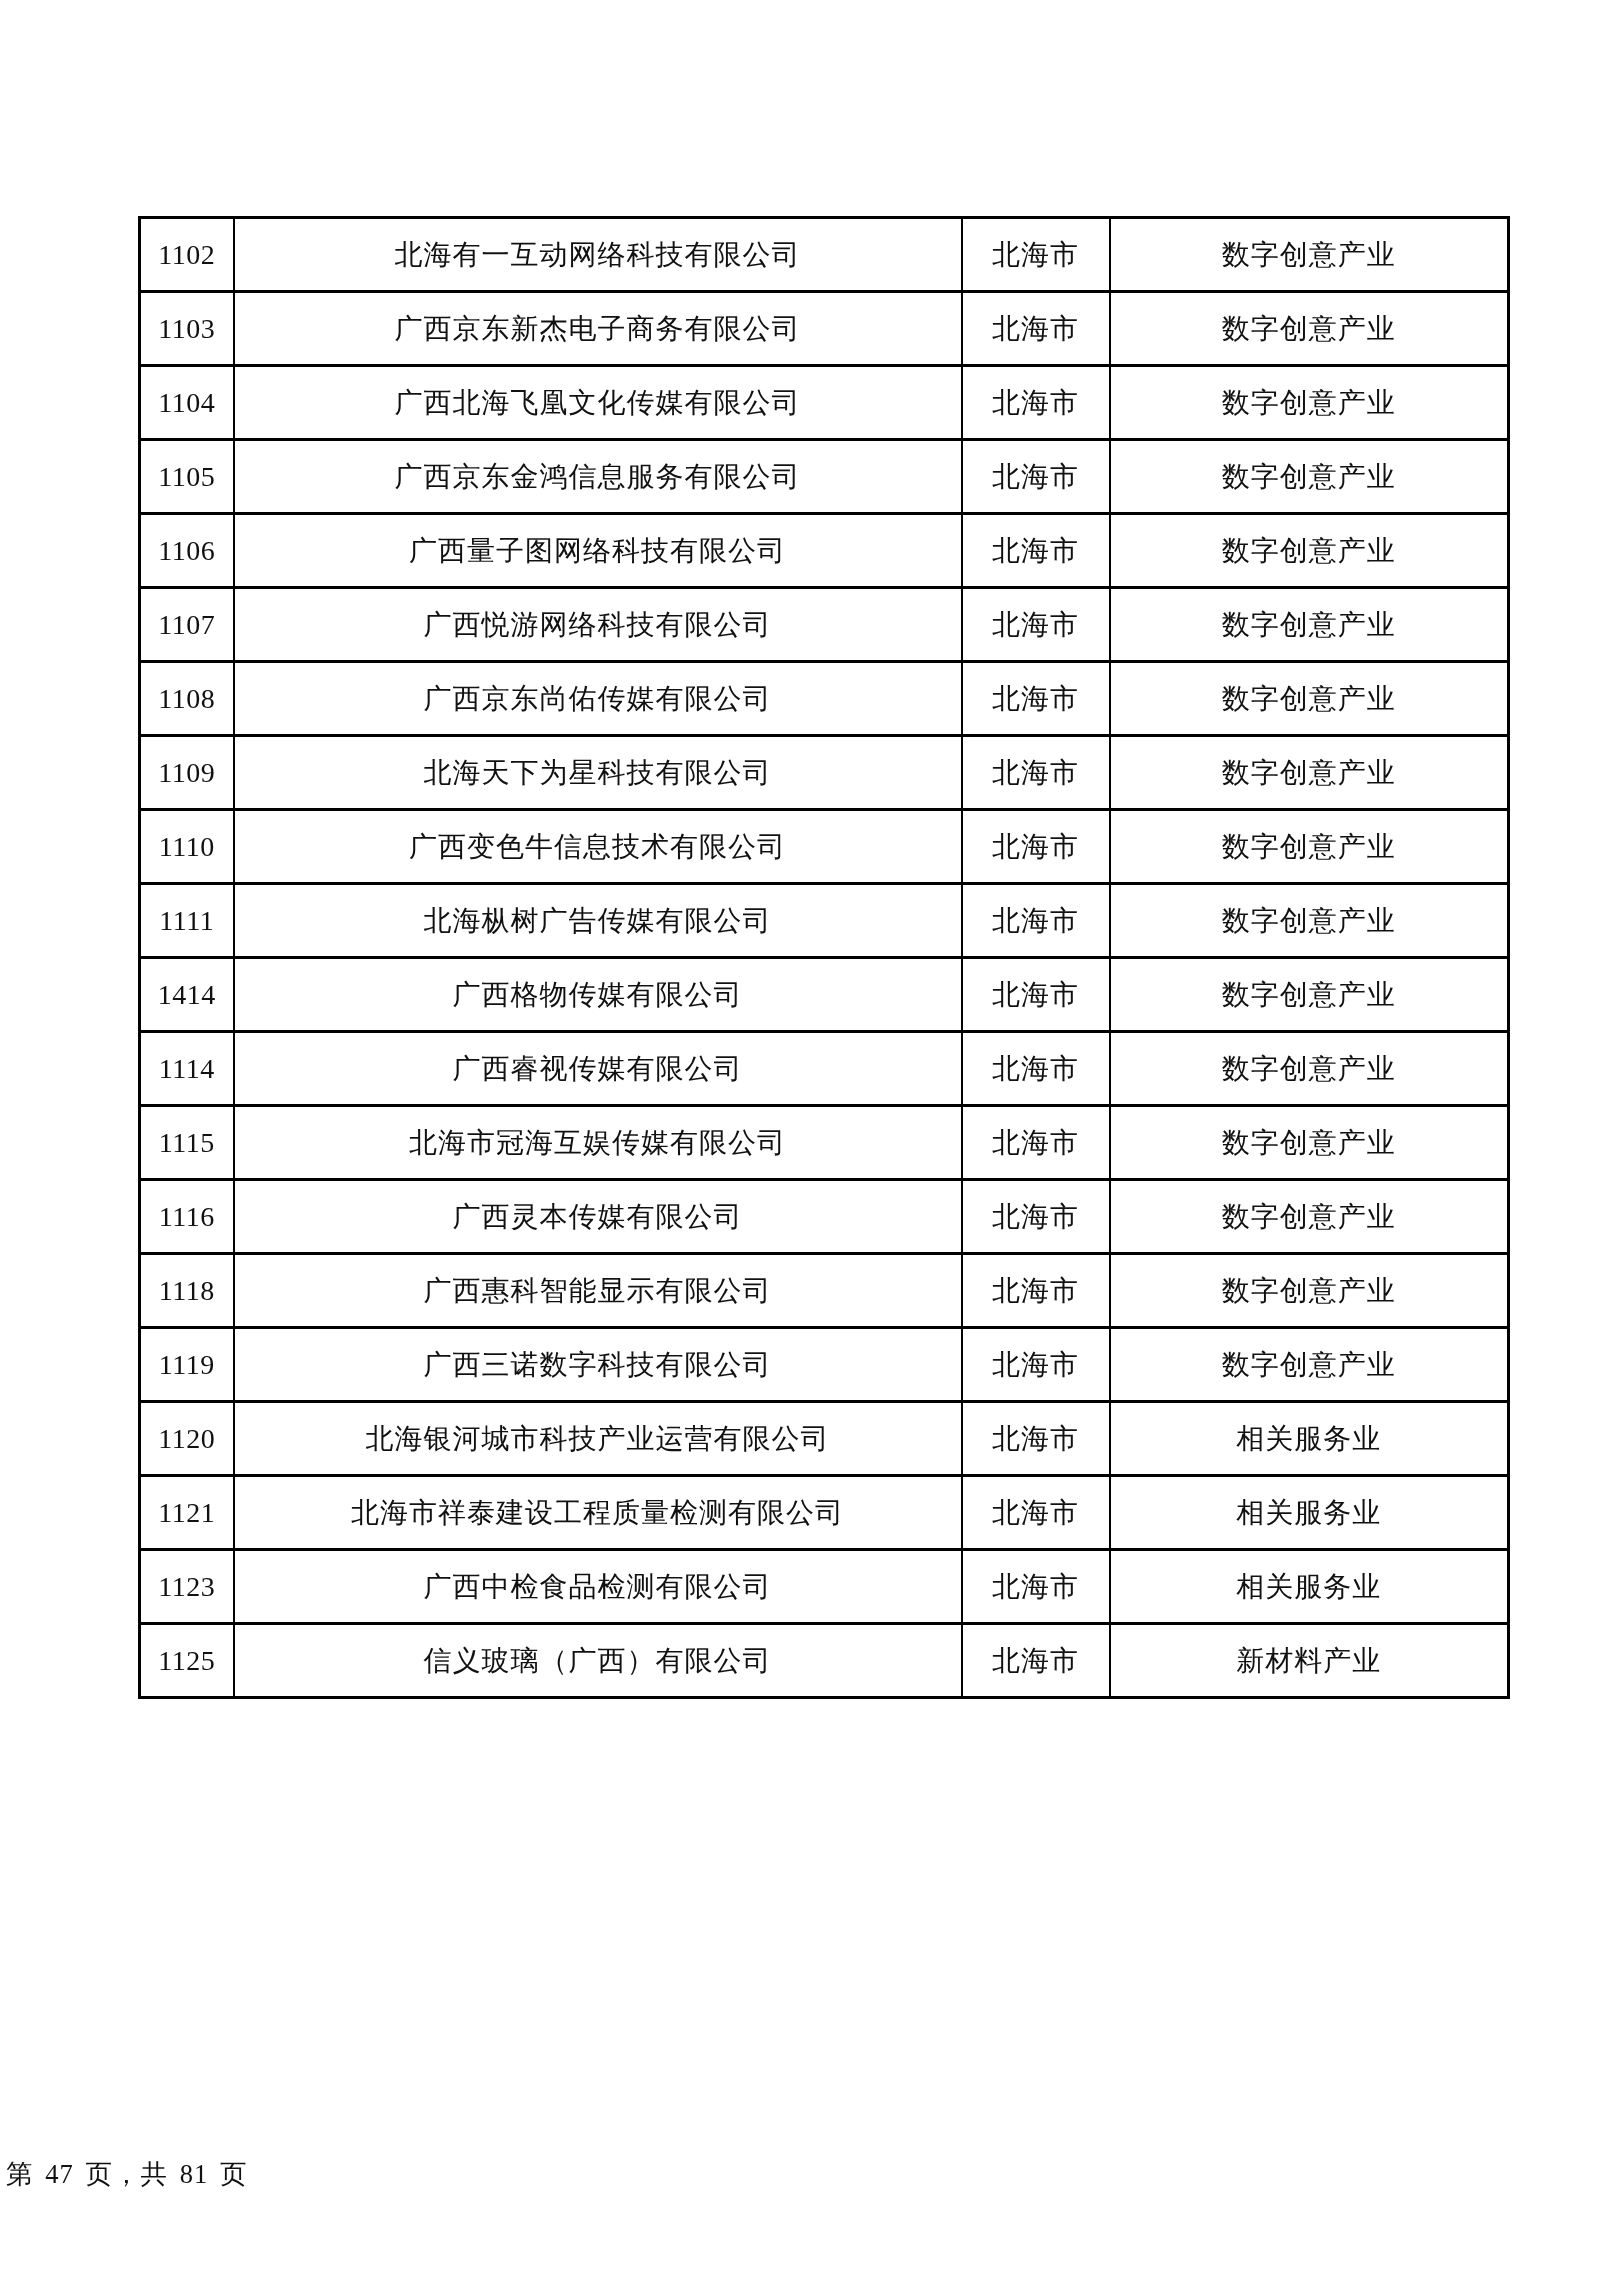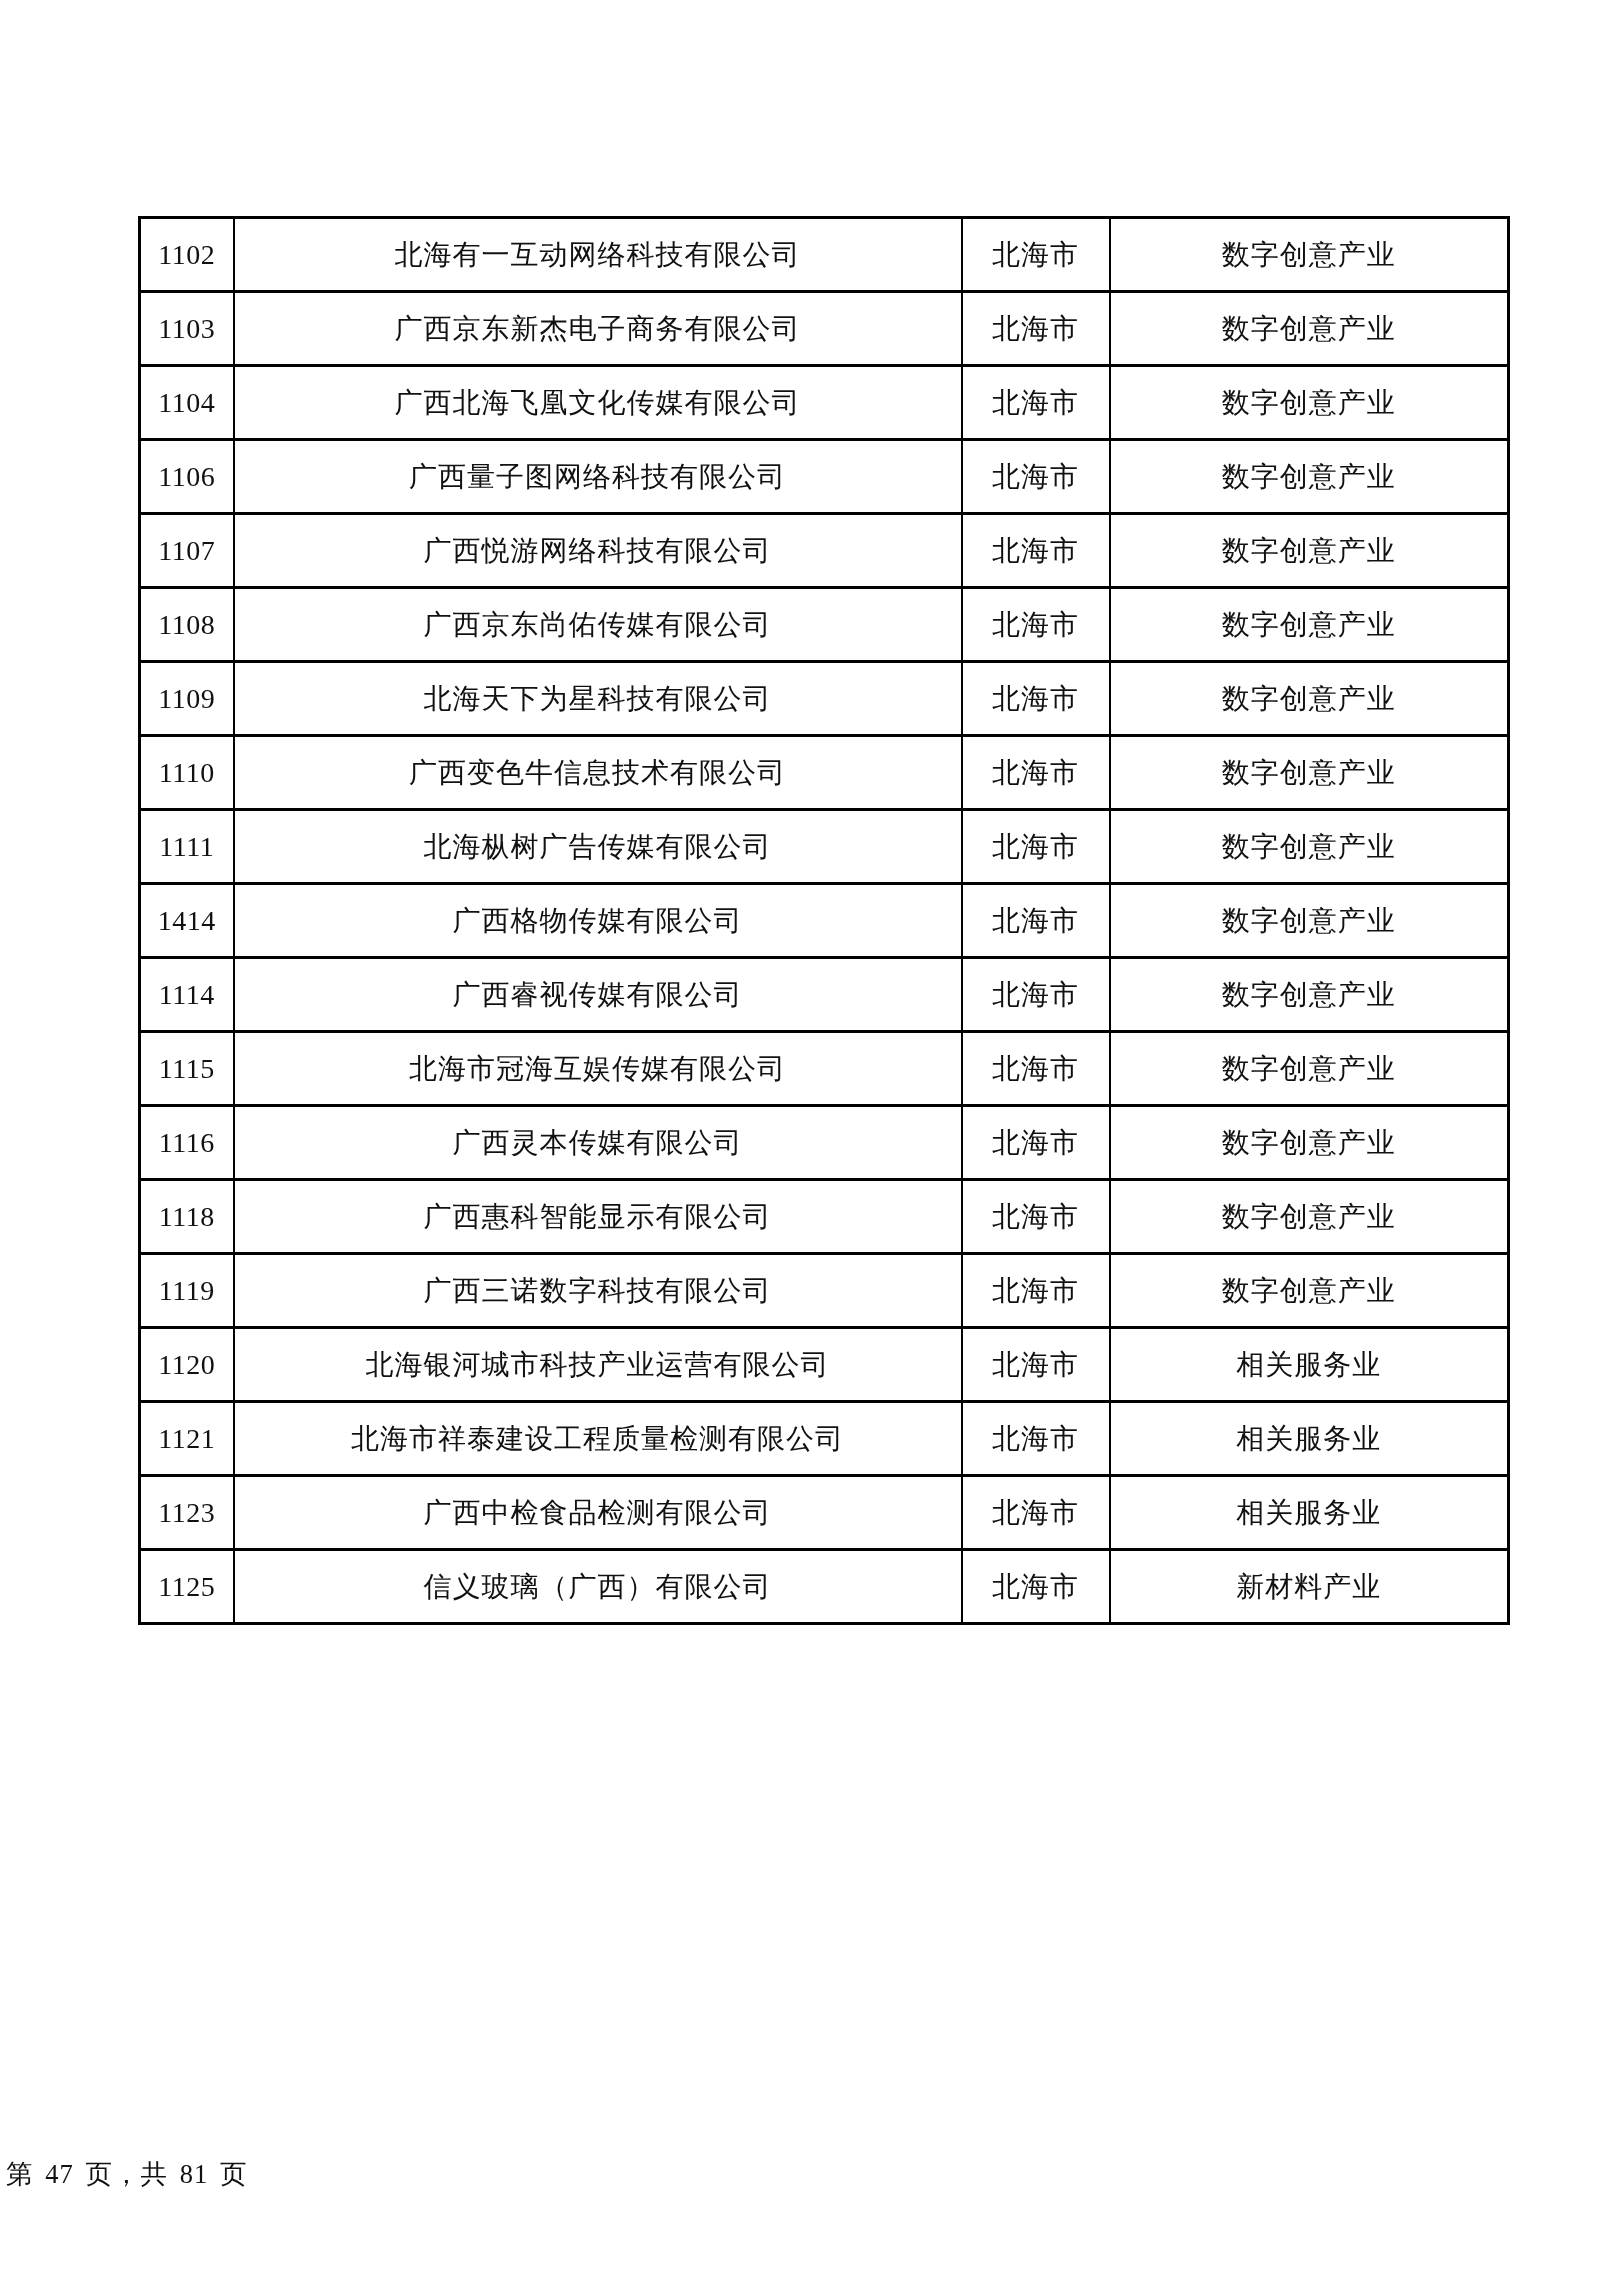--- a/index.html
+++ b/index.html
@@ -96,20 +96,26 @@
           <td class="city">北海市</td>
           <td class="industry">数字创意产业</td>
         </tr>
         <tr>
           <td class="no">1104</td>
           <td class="name">广西北海飞凰文化传媒有限公司</td>
           <td class="city">北海市</td>
           <td class="industry">数字创意产业</td>
         </tr>
         <tr>
+          <td class="no">1105</td>
+          <td class="name">广西京东金鸿信息服务有限公司</td>
+          <td class="city">北海市</td>
+          <td class="industry">数字创意产业</td>
+        </tr>
+        <tr>
           <td class="no">1106</td>
           <td class="name">广西量子图网络科技有限公司</td>
           <td class="city">北海市</td>
           <td class="industry">数字创意产业</td>
         </tr>
         <tr>
           <td class="no">1107</td>
           <td class="name">广西悦游网络科技有限公司</td>
           <td class="city">北海市</td>
           <td class="industry">数字创意产业</td>

